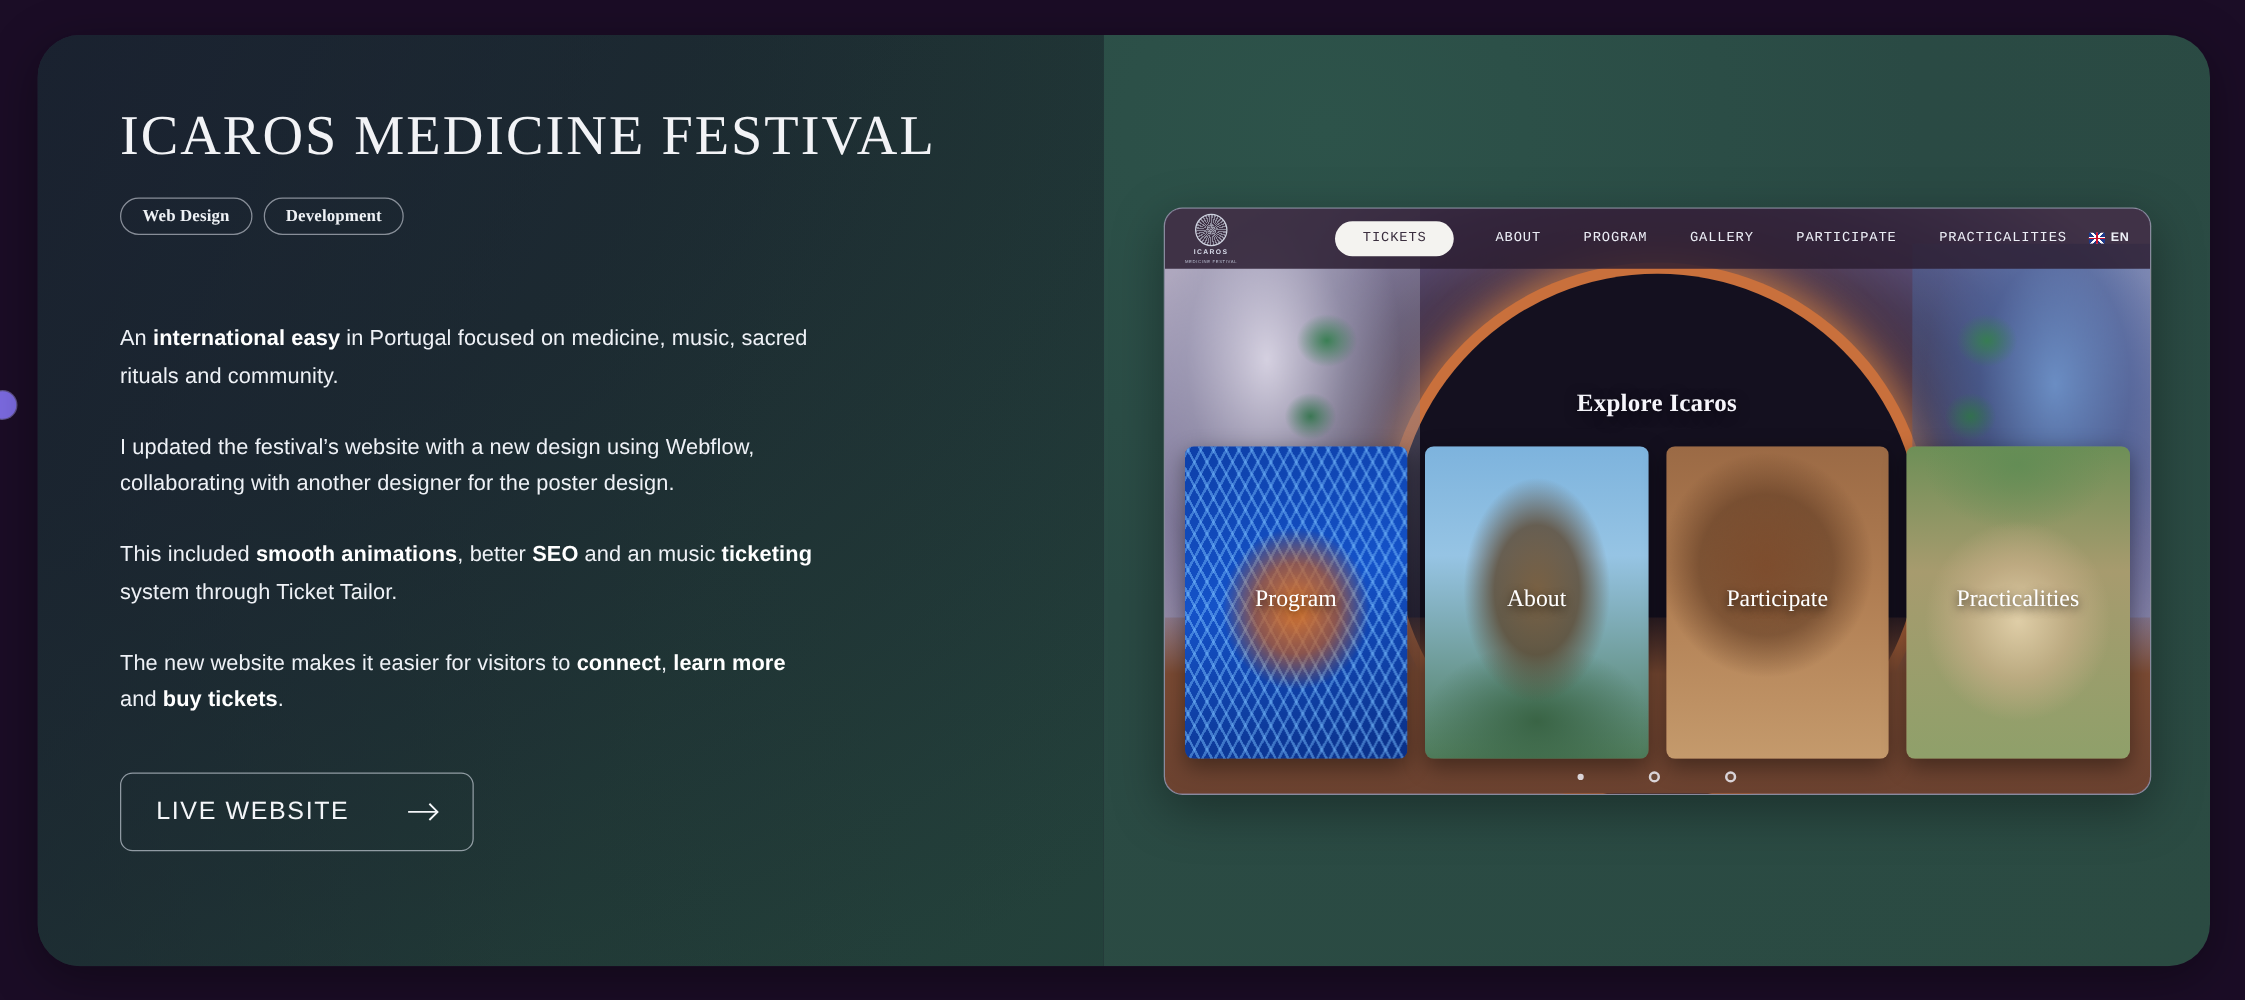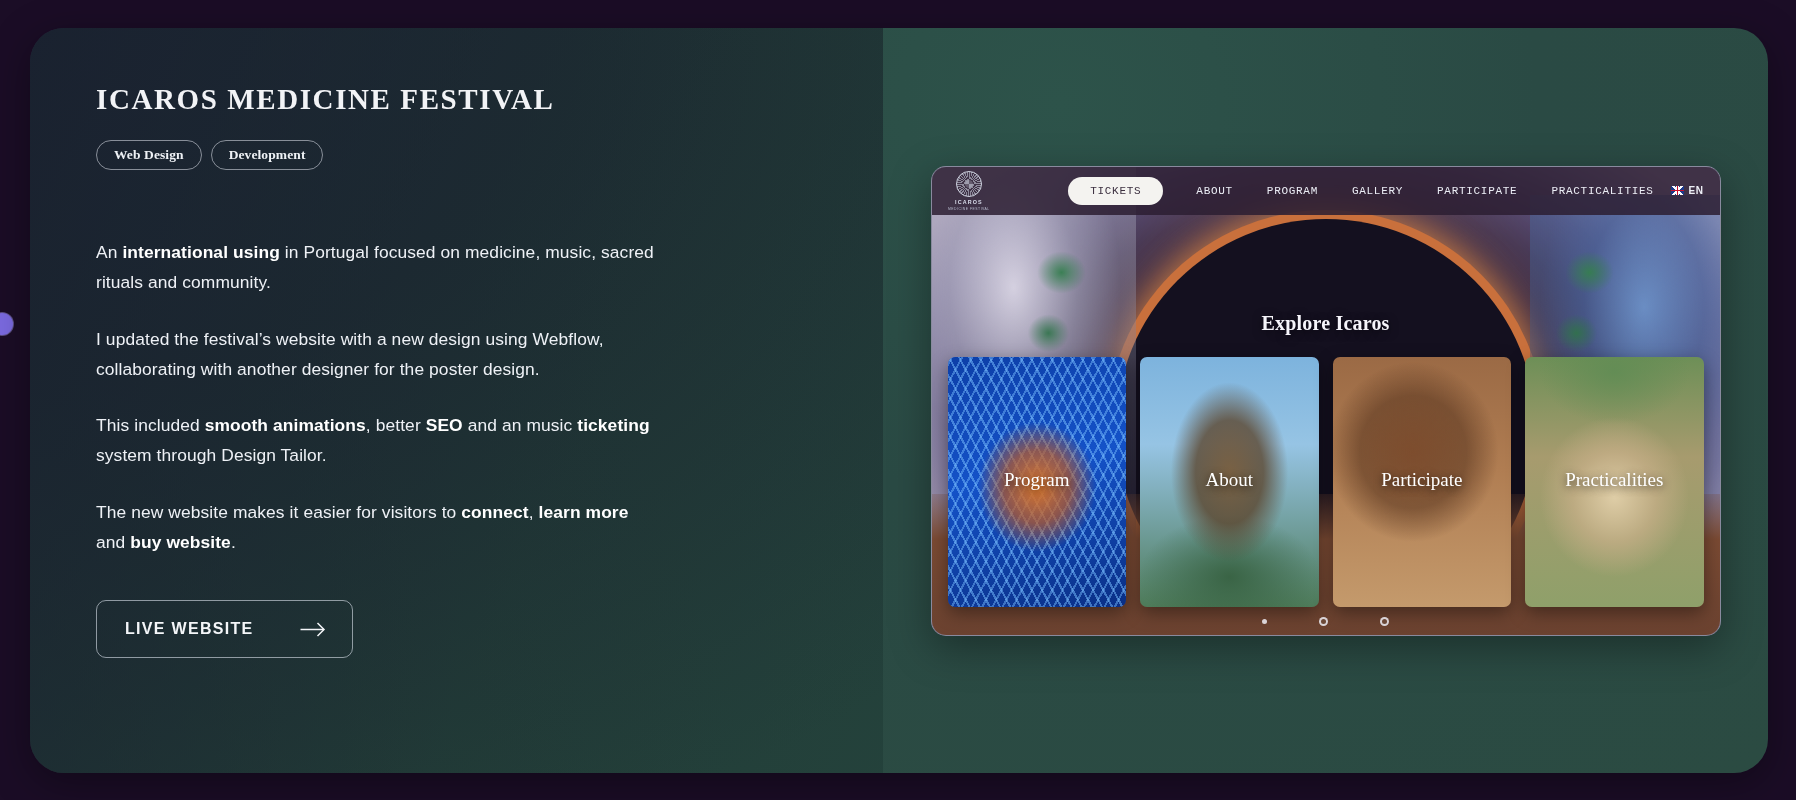--- a/index.html
+++ b/index.html
@@ -51,22 +51,22 @@
   .left-pane::after{
     content:"";
     position:absolute; inset:0;
     background:linear-gradient(115deg, rgba(25,32,46,.85) 0%, rgba(30,50,48,.25) 62%, rgba(40,74,66,.15) 100%);
     pointer-events:none;
   }
   .left-inner{ position:relative; z-index:2; }
 
   .page-title {
     font-family:"Liberation Serif", serif;
-    font-size:29px;
-    font-weight:700;
+    font-size:45px;
+    font-weight:400;
     letter-spacing:1.6px;
     color:#f2f3f6;
     line-height:1.1;
     white-space:nowrap;
   }
 
   .tag-row { display:flex; gap:9px; margin-top:24px;font-family:Liberation Serif, serif; }
   .tag {
     border:1px solid rgba(225,230,238,.55);
     border-radius:20px;
@@ -99,22 +99,22 @@
     margin-top:43px;
     padding:19px 26px 19px 28px;
     min-width:220px;
     border:1px solid rgba(222,228,238,.6);
     border-radius:10px;
     background:transparent;
     cursor:pointer;
     text-decoration:none;
   }
   .cta-label {
-    font-size:16px;
-    font-weight:700;
+    font-size:20px;
+    font-weight:400;
     letter-spacing:1.3px;
     color:#f4f6f9;
   }
   .cta-arrow { display:flex; align-items:center; color:#f4f6f9; }
 
   
   .right-pane {
     flex:1 1 auto;
     position:relative;
     background:
@@ -341,24 +341,24 @@
       <div class="left-inner">
 
         <h1 class="page-title">ICAROS MEDICINE FESTIVAL</h1>
 
         <div class="tag-row">
           <span class="tag">Web Design</span>
           <span class="tag">Development</span>
         </div>
 
         <div class="body-copy">
-          <p><span>An </span><b>international using</b><span> in Portugal focused on medicine, music, sacred rituals and community.</span></p>
+          <p><span>An </span><b>international easy</b><span> in Portugal focused on medicine, music, sacred rituals and community.</span></p>
           <p><span>I updated the festival’s website with a new design using Webflow, collaborating with another designer for the poster design.</span></p>
-          <p><span>This included </span><b>smooth animations</b><span>, better </span><b>SEO</b><span> and an music </span><b>ticketing</b><span> system through Design Tailor.</span></p>
-          <p><span>The new website makes it easier for visitors to </span><b>connect</b><span>, </span><b>learn more</b><span> and </span><b>buy website</b><span>.</span></p>
+          <p><span>This included </span><b>smooth animations</b><span>, better </span><b>SEO</b><span> and an music </span><b>ticketing</b><span> system through Ticket Tailor.</span></p>
+          <p><span>The new website makes it easier for visitors to </span><b>connect</b><span>, </span><b>learn more</b><span> and </span><b>buy tickets</b><span>.</span></p>
         </div>
 
         <a class="cta" href="#">
           <span class="cta-label">LIVE WEBSITE</span>
           <span class="cta-arrow">
             <svg width="26" height="15" viewBox="0 0 26 15" fill="none" aria-hidden="true">
               <path d="M0.5 7.5H24" stroke="currentColor" stroke-width="1.5"></path>
               <path d="M17.5 1L24 7.5L17.5 14" stroke="currentColor" stroke-width="1.5" fill="none"></path>
             </svg>
           </span>

